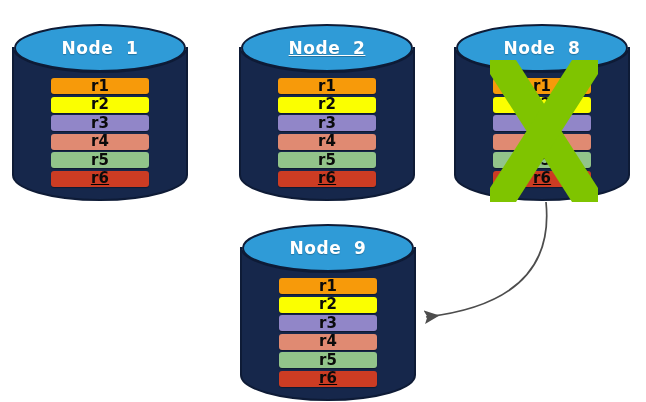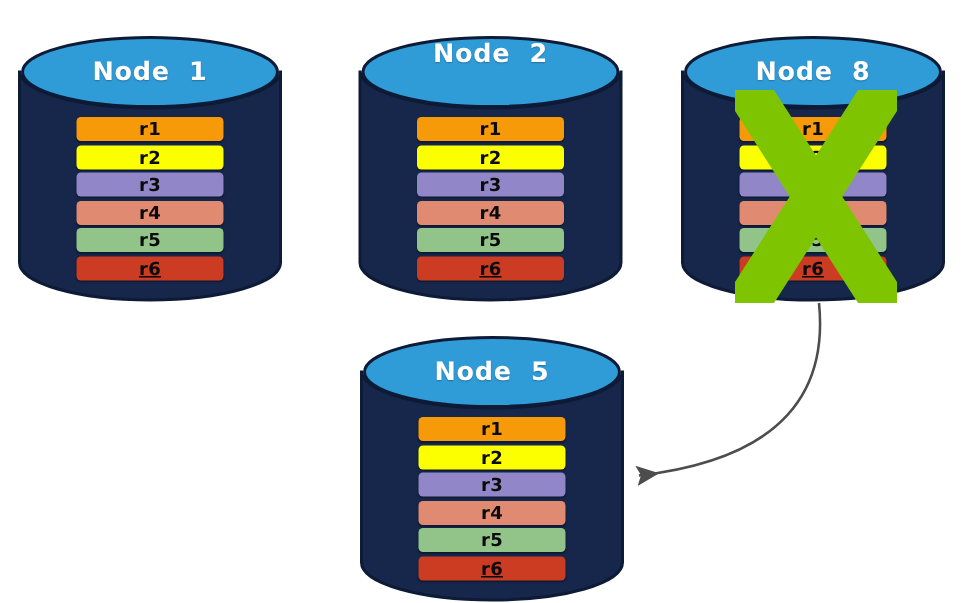--- a/index.html
+++ b/index.html
@@ -57,21 +57,21 @@
     box-shadow: 0 1px 1px rgba(0,0,0,0.35);
     display: flex;
     align-items: center;
     justify-content: center;
   }
   .row-bar:last-child {
     margin-bottom: 0;
     text-decoration: underline;
   }
   .row-label {
-    font-size: 12px;
+    font-size: 15px;
     font-weight: bold;
     color: #0b0b0b;
     line-height: 1;
     letter-spacing: 0.2px;
   }
 
   
   .x-mark {
     position: absolute;
     pointer-events: none;
@@ -118,21 +118,21 @@
           <div class="row-bar" style="background: rgb(204, 60, 35);">
             <span class="row-label" style="color: rgb(11, 11, 11);">r6</span>
           </div>
         </div>
       </div>
       <div class="node" style="left: 240px; top: 8px; width: 174px; height: 178px;">
         <svg class="node-svg" width="174" height="178" viewBox="0 0 174 178">
           <path d="M0,25 L0,153 A87,25 0 0 0 174,153 L174,25 A87,25 0 0 1 0,25 Z" fill="#16274b" stroke="#0e1b36" stroke-width="2"></path>
           <ellipse cx="87" cy="26" rx="85" ry="23" fill="#2f9bd7" stroke="#0e1b36" stroke-width="2"></ellipse>
         </svg>
-        <div class="node-title" style="top: 4px;">Node  2</div>
+        <div class="node-title" style="top: 16px; text-decoration: underline;">Node  2</div>
         <div class="rows" style="top: 56px; padding-left: 38px; padding-right: 38px;">
           <div class="row-bar" style="background: rgb(247, 154, 10);">
             <span class="row-label" style="color: rgb(11, 11, 11);">r1</span>
           </div>
           <div class="row-bar" style="background: rgb(251, 255, 0);">
             <span class="row-label" style="color: rgb(11, 11, 11);">r2</span>
           </div>
           <div class="row-bar" style="background: rgb(145, 134, 200);">
             <span class="row-label" style="color: rgb(11, 11, 11);">r3</span>
           </div>
@@ -172,21 +172,21 @@
           <div class="row-bar" style="background: rgb(204, 60, 35);">
             <span class="row-label" style="color: rgb(11, 11, 11);">r6</span>
           </div>
         </div>
       </div>
       <div class="node" style="left: 241px; top: 208px; width: 174px; height: 178px;">
         <svg class="node-svg" width="174" height="178" viewBox="0 0 174 178">
           <path d="M0,25 L0,153 A87,25 0 0 0 174,153 L174,25 A87,25 0 0 1 0,25 Z" fill="#16274b" stroke="#0e1b36" stroke-width="2"></path>
           <ellipse cx="87" cy="26" rx="85" ry="23" fill="#2f9bd7" stroke="#0e1b36" stroke-width="2"></ellipse>
         </svg>
-        <div class="node-title" style="top: 16px;">Node  5</div>
+        <div class="node-title" style="top: 16px;">Node  9</div>
         <div class="rows" style="top: 56px; padding-left: 38px; padding-right: 38px;">
           <div class="row-bar" style="background: rgb(247, 154, 10);">
             <span class="row-label" style="color: rgb(11, 11, 11);">r1</span>
           </div>
           <div class="row-bar" style="background: rgb(251, 255, 0);">
             <span class="row-label" style="color: rgb(11, 11, 11);">r2</span>
           </div>
           <div class="row-bar" style="background: rgb(145, 134, 200);">
             <span class="row-label" style="color: rgb(11, 11, 11);">r3</span>
           </div>

